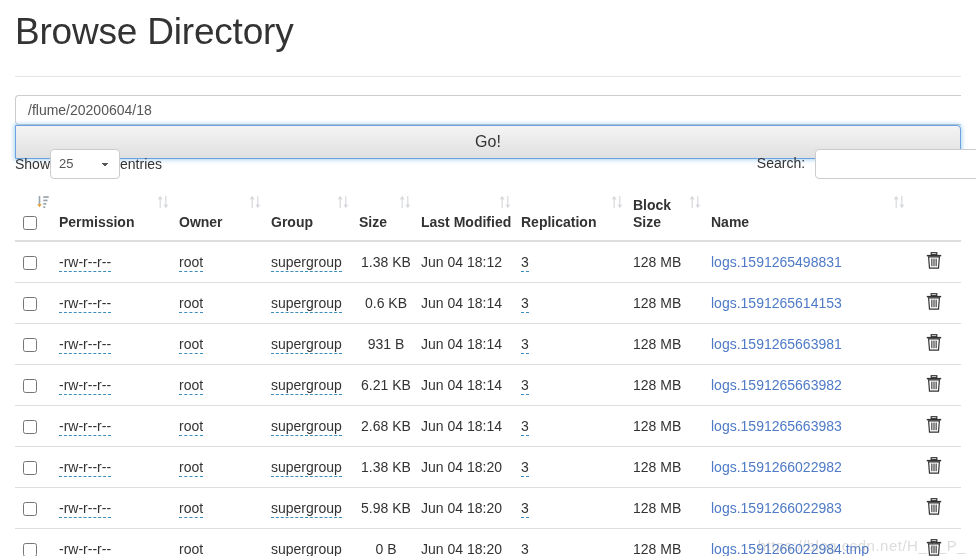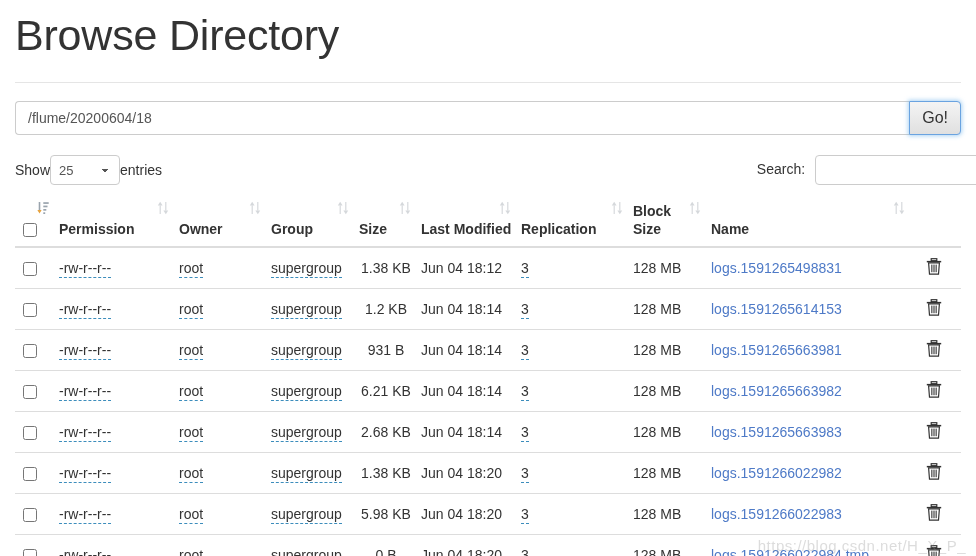--- a/index.html
+++ b/index.html
@@ -19,41 +19,42 @@
   .page {
     position: relative;
     width: 976px;
     height: 556px;
     padding: 0 15px;
     overflow: hidden;
   }
 
   
   .page-title {
-    font-size: 43px;
+    font-size: 37px;
     font-weight: normal;
     line-height: 1.1;
     color: #333333;
     margin: 0;
     padding-top: 12px;
     letter-spacing: -0.2px;
   }
 
   .title-rule {
     border: 0;
     border-top: 1px solid #e5e5e5;
     margin: 23px 0 0 0;
   }
 
   
   .path-row {
     display: flex;
     align-items: stretch;
     margin-top: 18px;
     height: 34px;
+    flex-direction: column;
   }
   .path-input {
     flex: 1 1 auto;
     height: 34px;
     border: 1px solid #cccccc;
     border-right: 0;
     border-radius: 4px 0 0 4px;
     padding: 6px 12px;
     font-size: 14px;
     font-family: "Liberation Sans", sans-serif;
@@ -400,21 +401,21 @@
                   <rect x="5.3" y="6.6" width="1.1" height="7.6" fill="#333"></rect>
                   <rect x="7.45" y="6.6" width="1.1" height="7.6" fill="#333"></rect>
                   <rect x="9.6" y="6.6" width="1.1" height="7.6" fill="#333"></rect>
                 </svg></span></td>
           </tr>
           <tr>
             <td class="col-check"><input class="row-check" type="checkbox" style=""></td>
             <td class="col-perm"><span class="editable">-rw-r--r--</span></td>
             <td class="col-owner"><span class="editable">root</span></td>
             <td class="col-group"><span class="editable">supergroup</span></td>
-            <td class="col-size">1.2 KB</td>
+            <td class="col-size">0.6 KB</td>
             <td class="col-mod">Jun 04 18:14</td>
             <td class="col-repl"><span class="editable">3</span></td>
             <td class="col-block">128 MB</td>
             <td class="col-name"><a class="name-link" href="#">logs.1591265614153</a></td>
             <td class="col-trash"><span class="trash-btn"><svg width="16" height="17" viewBox="0 0 16 17" xmlns="http://www.w3.org/2000/svg">
                   <rect x="5.2" y="0.7" width="5.6" height="2.0" fill="none" stroke="#333" stroke-width="1.2"></rect>
                   <rect x="0.8" y="2.9" width="14.4" height="1.5" fill="#333"></rect>
                   <path d="M2.6 4.8 L13.4 4.8 L12.5 16.2 L3.5 16.2 Z" fill="none" stroke="#333" stroke-width="1.2"></path>
                   <rect x="5.3" y="6.6" width="1.1" height="7.6" fill="#333"></rect>
                   <rect x="7.45" y="6.6" width="1.1" height="7.6" fill="#333"></rect>

